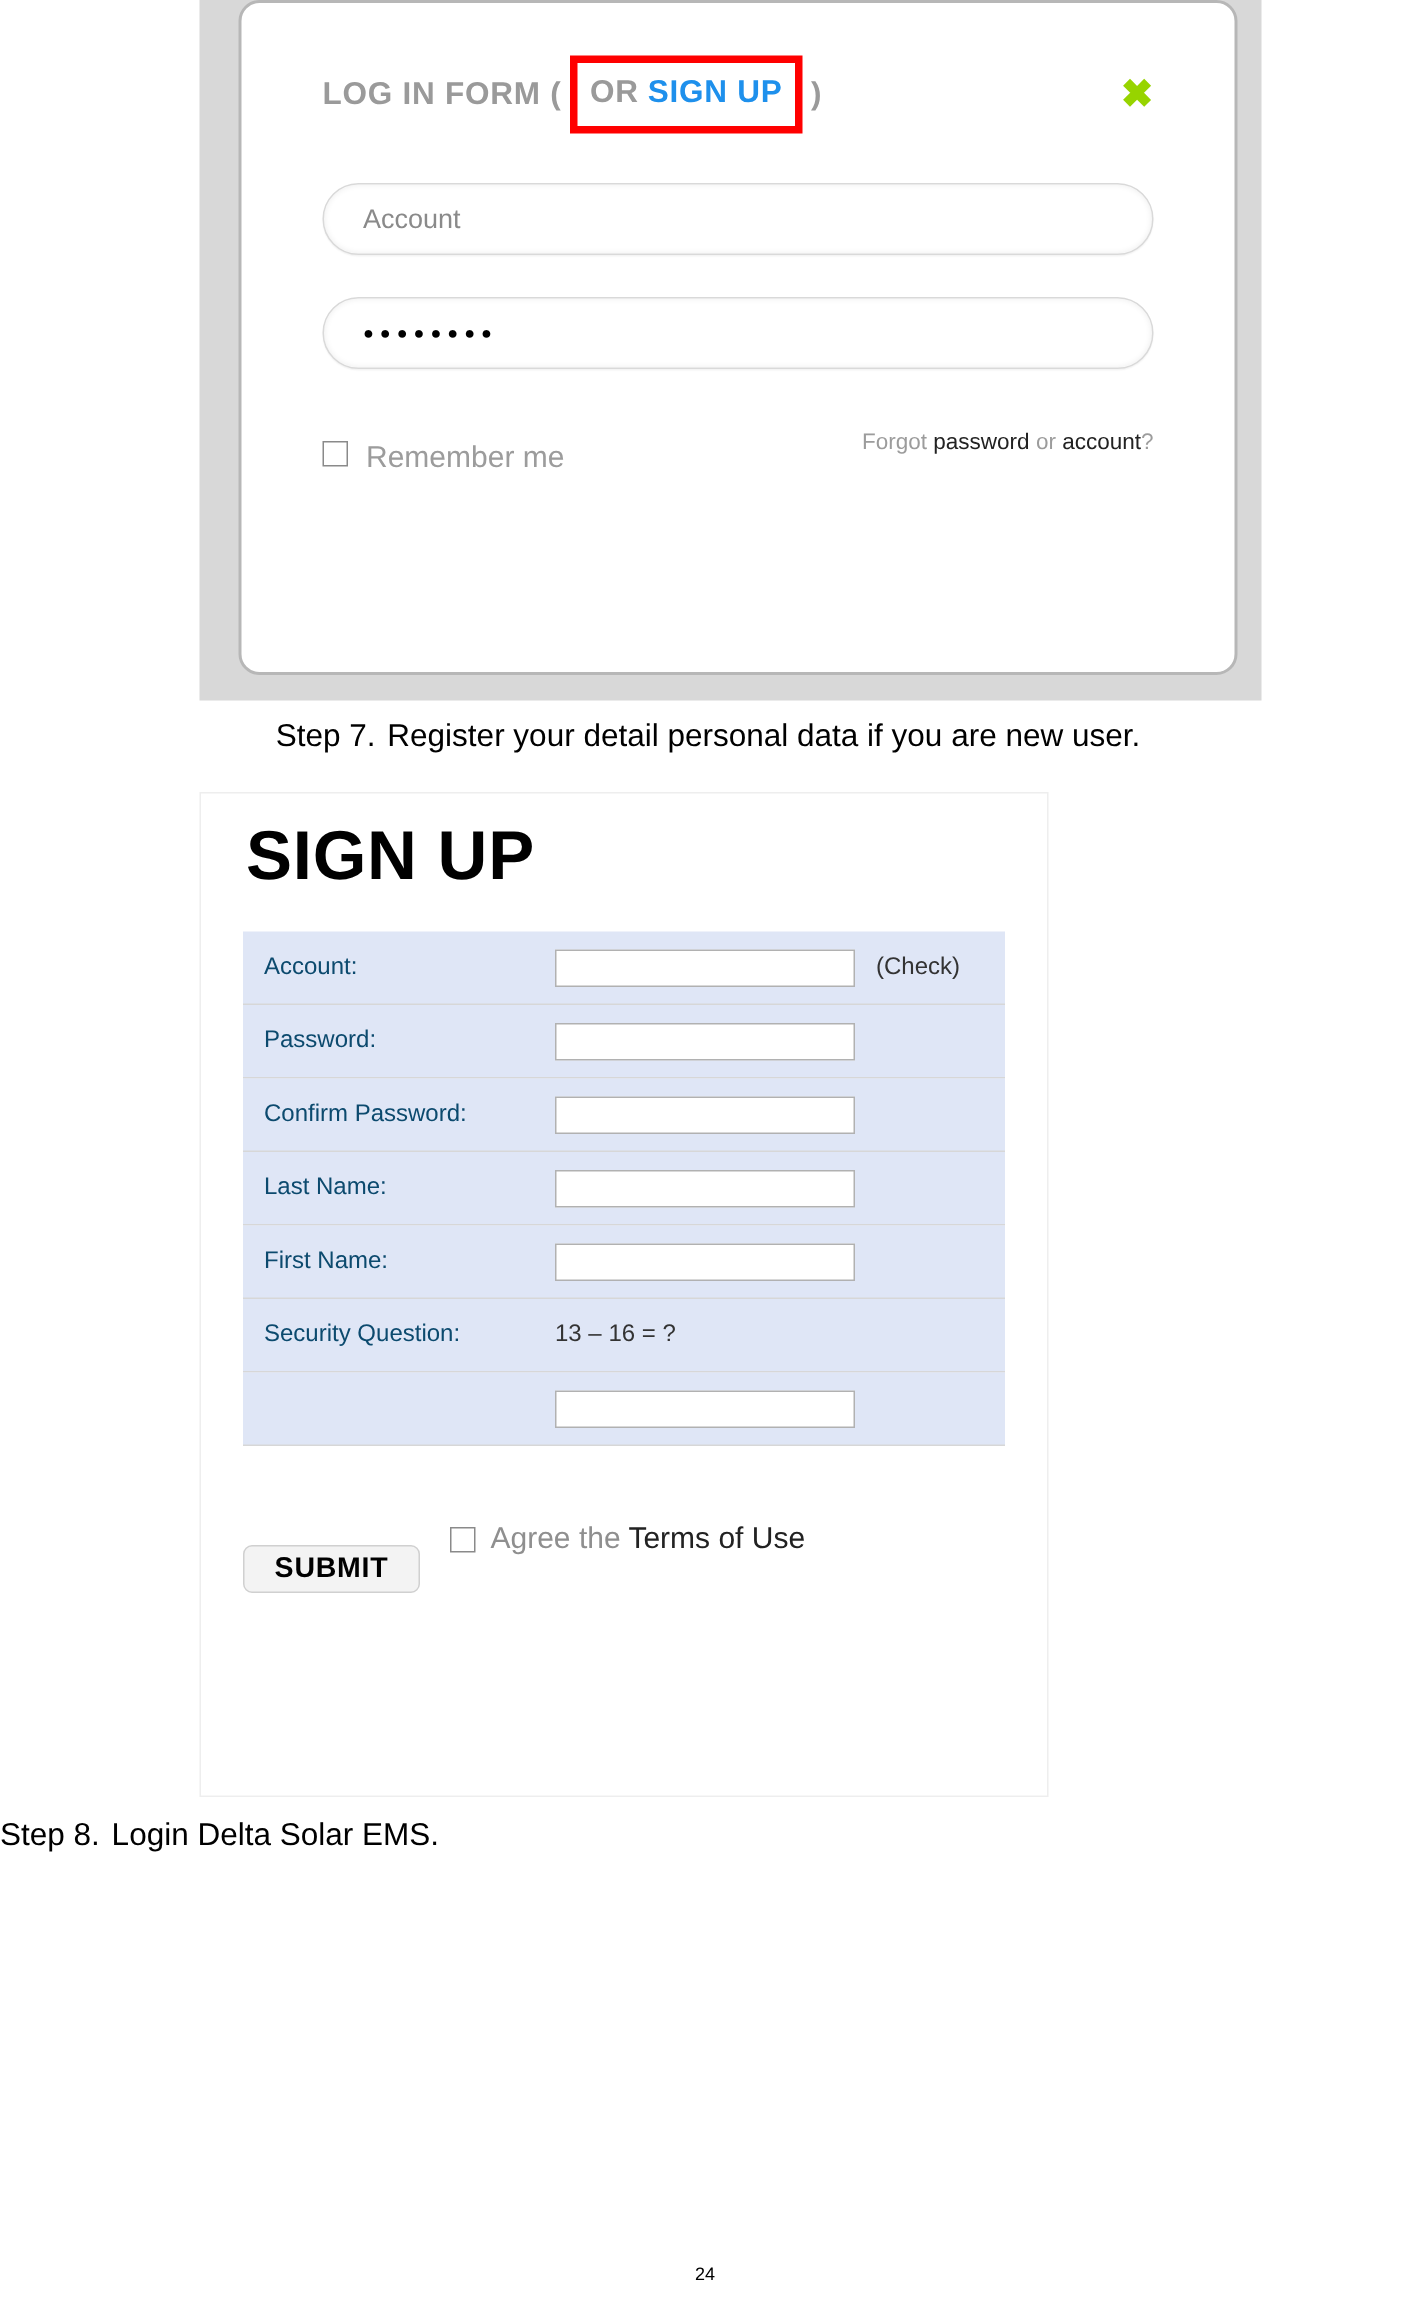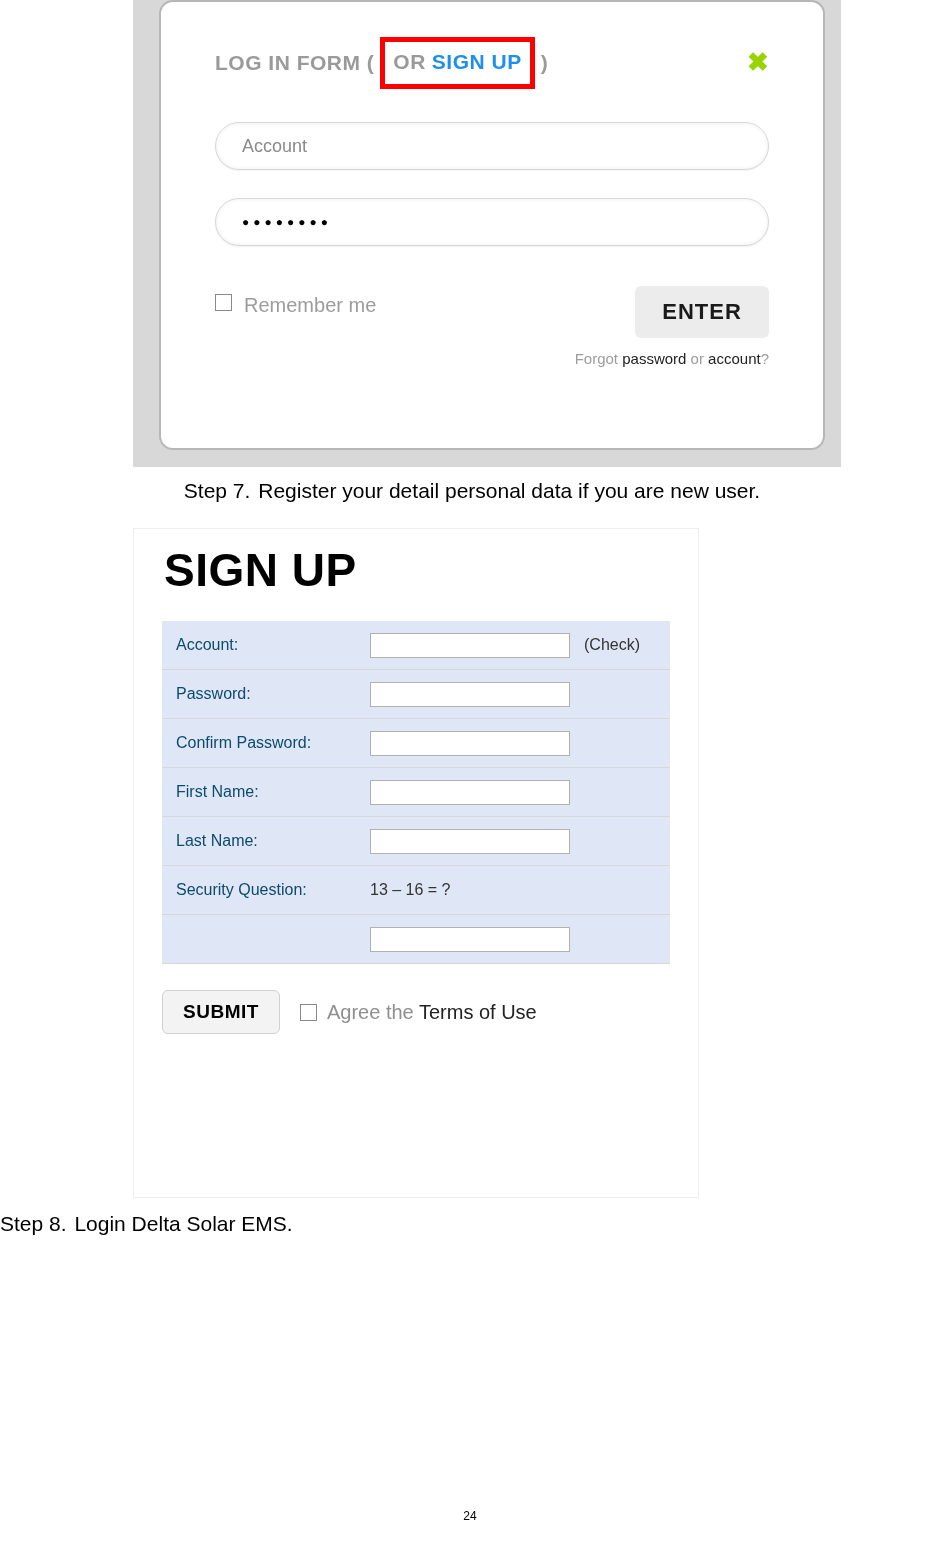--- a/index.html
+++ b/index.html
@@ -187,29 +187,30 @@
     font-size: 16px;
     color:#333;
   }
   .submit-row {
     margin-top: 26px;
     display: flex;
     align-items: center;
     gap: 20px;
   }
   .submit-btn {
-    width: 118px; height: 44px;
+    width: 118px; height: 32px;
     background: #f3f3f3;
     border: 1px solid #d0d0d0;
     border-radius: 6px;
     font-family: "Trebuchet MS", Arial, sans-serif;
     font-size: 19px;
     font-weight: bold;
     letter-spacing: 0.5px;
     cursor: pointer;
+    margin-top: 40px;
   }
   .agree {
     display: flex;
     align-items: center;
     gap: 10px;
     font-size: 20px;
     color:#8f8f8f;
   }
   .agree .cb {
     width: 17px; height: 17px;
@@ -248,21 +249,20 @@
     <input class="login-input" id="account-input" type="text" placeholder="Account" style="">
 
     <input class="login-input" id="password-input" type="text" value="●●●●●●●●" style="">
 
     <div class="login-bottom">
       <div class="remember">
         <span class="cb"></span>
         <span>Remember me</span>
       </div>
       <div class="right-col">
-        <button class="enter-btn">ENTER</button>
         <div class="forgot">
           <span>Forgot </span><span class="dark">password</span><span> or </span><span class="dark">account</span><span>?</span>
         </div>
       </div>
     </div>
 
   </div>
 </div>
 
 <div class="step-line" id="step7">
@@ -280,25 +280,25 @@
   </div>
   <div class="su-row">
     <div class="su-label">Password:</div>
     <div class="su-input"></div>
   </div>
   <div class="su-row">
     <div class="su-label">Confirm Password:</div>
     <div class="su-input"></div>
   </div>
   <div class="su-row">
+    <div class="su-label">Last Name:</div>
+    <div class="su-input"></div>
+  </div>
+  <div class="su-row">
     <div class="su-label">First Name:</div>
-    <div class="su-input"></div>
-  </div>
-  <div class="su-row">
-    <div class="su-label">Last Name:</div>
     <div class="su-input"></div>
   </div>
   <div class="su-row">
     <div class="su-label">Security Question:</div>
     <div class="su-question">13 – 16 = ?</div>
   </div>
   <div class="su-row">
     <div class="su-label"></div>
     <div class="su-input"></div>
   </div>

